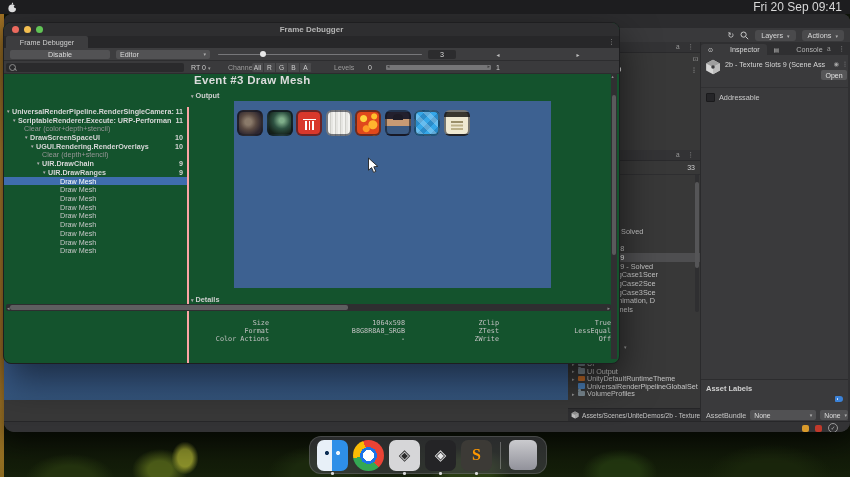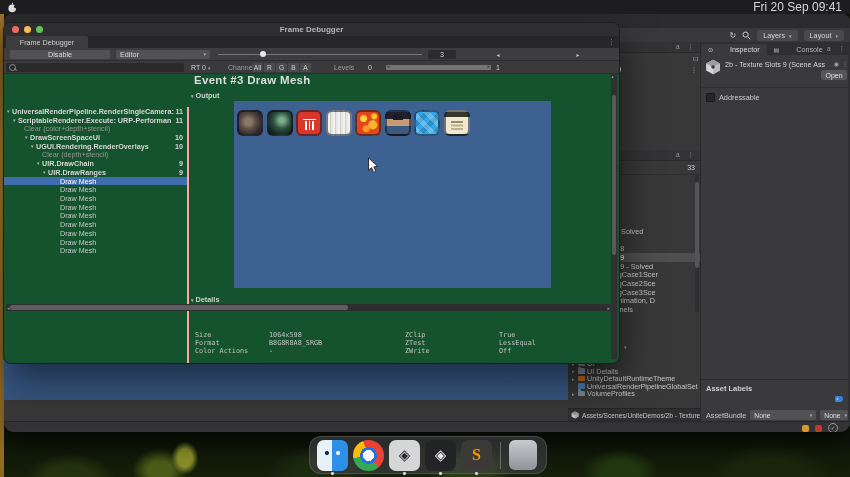--- a/index.html
+++ b/index.html
@@ -158,21 +158,21 @@
   .kind-portrait{background:linear-gradient(180deg,#23202e 0 32%,#c79a74 32% 62%,#3b5a82 62%);}
   .kind-portrait::after{content:"";position:absolute;left:6px;top:2px;width:10px;height:6px;border-radius:50% 50% 0 0;background:#1d1b26;}
   .kind-diamond{background:repeating-linear-gradient(45deg,rgba(255,255,255,.25) 0 5px,transparent 5px 10px),
     repeating-linear-gradient(-45deg,rgba(10,60,110,.25) 0 5px,transparent 5px 10px),#35a7e8;}
   .kind-card{background:linear-gradient(180deg,#3a372f 0 22%,#efe9d2 22%);}
   .kind-card::after{content:"";position:absolute;left:5px;top:9px;width:12px;height:1.5px;background:#9a8f6a;
     box-shadow:0 3.5px 0 #bdb28a,0 7px 0 #bdb28a;}
   .details{position:absolute;left:0;top:231px;width:424px;font-family:"DejaVu Sans Mono",monospace;
     font-size:6.8px;color:#c2c2c2;line-height:8px;}
   .dline{padding-left:8px;}
-  .dgrid{display:grid;grid-template-columns:74px 136px 94px auto;padding-left:8px;margin-top:20px;}
+  .dgrid{display:grid;grid-template-columns:74px 136px 94px auto;padding-left:8px;margin-top:8px;text-align:right;}
   .hscroll{position:absolute;left:2px;top:281px;width:605px;height:7px;background:#2e2e30;border-radius:2px;}
   .hscroll .th{position:absolute;left:4px;top:1.2px;width:338px;height:4.5px;background:#5e5e60;border-radius:2px;}
   .hscroll .al{position:absolute;left:1px;top:0.5px;font-size:5px;color:#8e8e8e;}
   .hscroll .ar{position:absolute;right:1px;top:0.5px;font-size:5px;color:#8e8e8e;}
   .vscroll{position:absolute;left:607px;top:50px;width:6px;height:286px;background:#303032;}
   .vscroll .th{position:absolute;left:1px;top:22px;width:4px;height:160px;background:#5a5a5c;border-radius:2px;}
   .vscroll .au{position:absolute;left:0.5px;top:1px;font-size:4.5px;color:#909090;}
   
   .dock{left:309px;top:436px;width:238px;height:38px;z-index:7;background:rgba(68,68,74,.58);
     border:1px solid rgba(255,255,255,.14);border-radius:12px;display:flex;align-items:center;
@@ -253,21 +253,21 @@
       <span class="tico">↻</span>
       <svg width="9" height="9" viewBox="0 0 9 9">
         <circle cx="3.6" cy="3.6" r="2.6" fill="none" stroke="#c9c9c9" stroke-width="1"></circle>
         <line x1="5.6" y1="5.6" x2="8.2" y2="8.2" stroke="#c9c9c9" stroke-width="1"></line>
       </svg>
       <span class="pill">
         <span>Layers</span>
         <span style="font-size:5px;color:#b0b0b0;">▾</span>
       </span>
       <span class="pill">
-        <span>Layout</span>
+        <span>Actions</span>
         <span style="font-size:5px;color:#b0b0b0;">▾</span>
       </span>
     </div>
 
     <div class="abs gameview"></div>
 
     <div class="panel hier">
       <div class="phead">
         <span class="lockdots"><span>a</span> <span>⋮</span></span>
       </div>
@@ -372,21 +372,21 @@
       <div>
 
       <div class="frow f-folder" style="position: absolute; top: 210px;">
             <span class="car">▸</span>
             <span class="fi"></span>
             <span>UI</span>
           </div>
           <div class="frow f-folder" style="position: absolute; top: 217.5px;">
             <span class="car">▸</span>
             <span class="fi"></span>
-            <span>UI Details</span>
+            <span>UI Output</span>
           </div>
           <div class="frow f-theme" style="position: absolute; top: 225px;">
             <span class="car">▸</span>
             <span class="fi"></span>
             <span>UnityDefaultRuntimeTheme</span>
           </div>
           <div class="frow f-pipe" style="position: absolute; top: 232.5px;">
             <span class="car"></span>
             <span class="fi"></span>
             <span>UniversalRenderPipelineGlobalSet</span>

